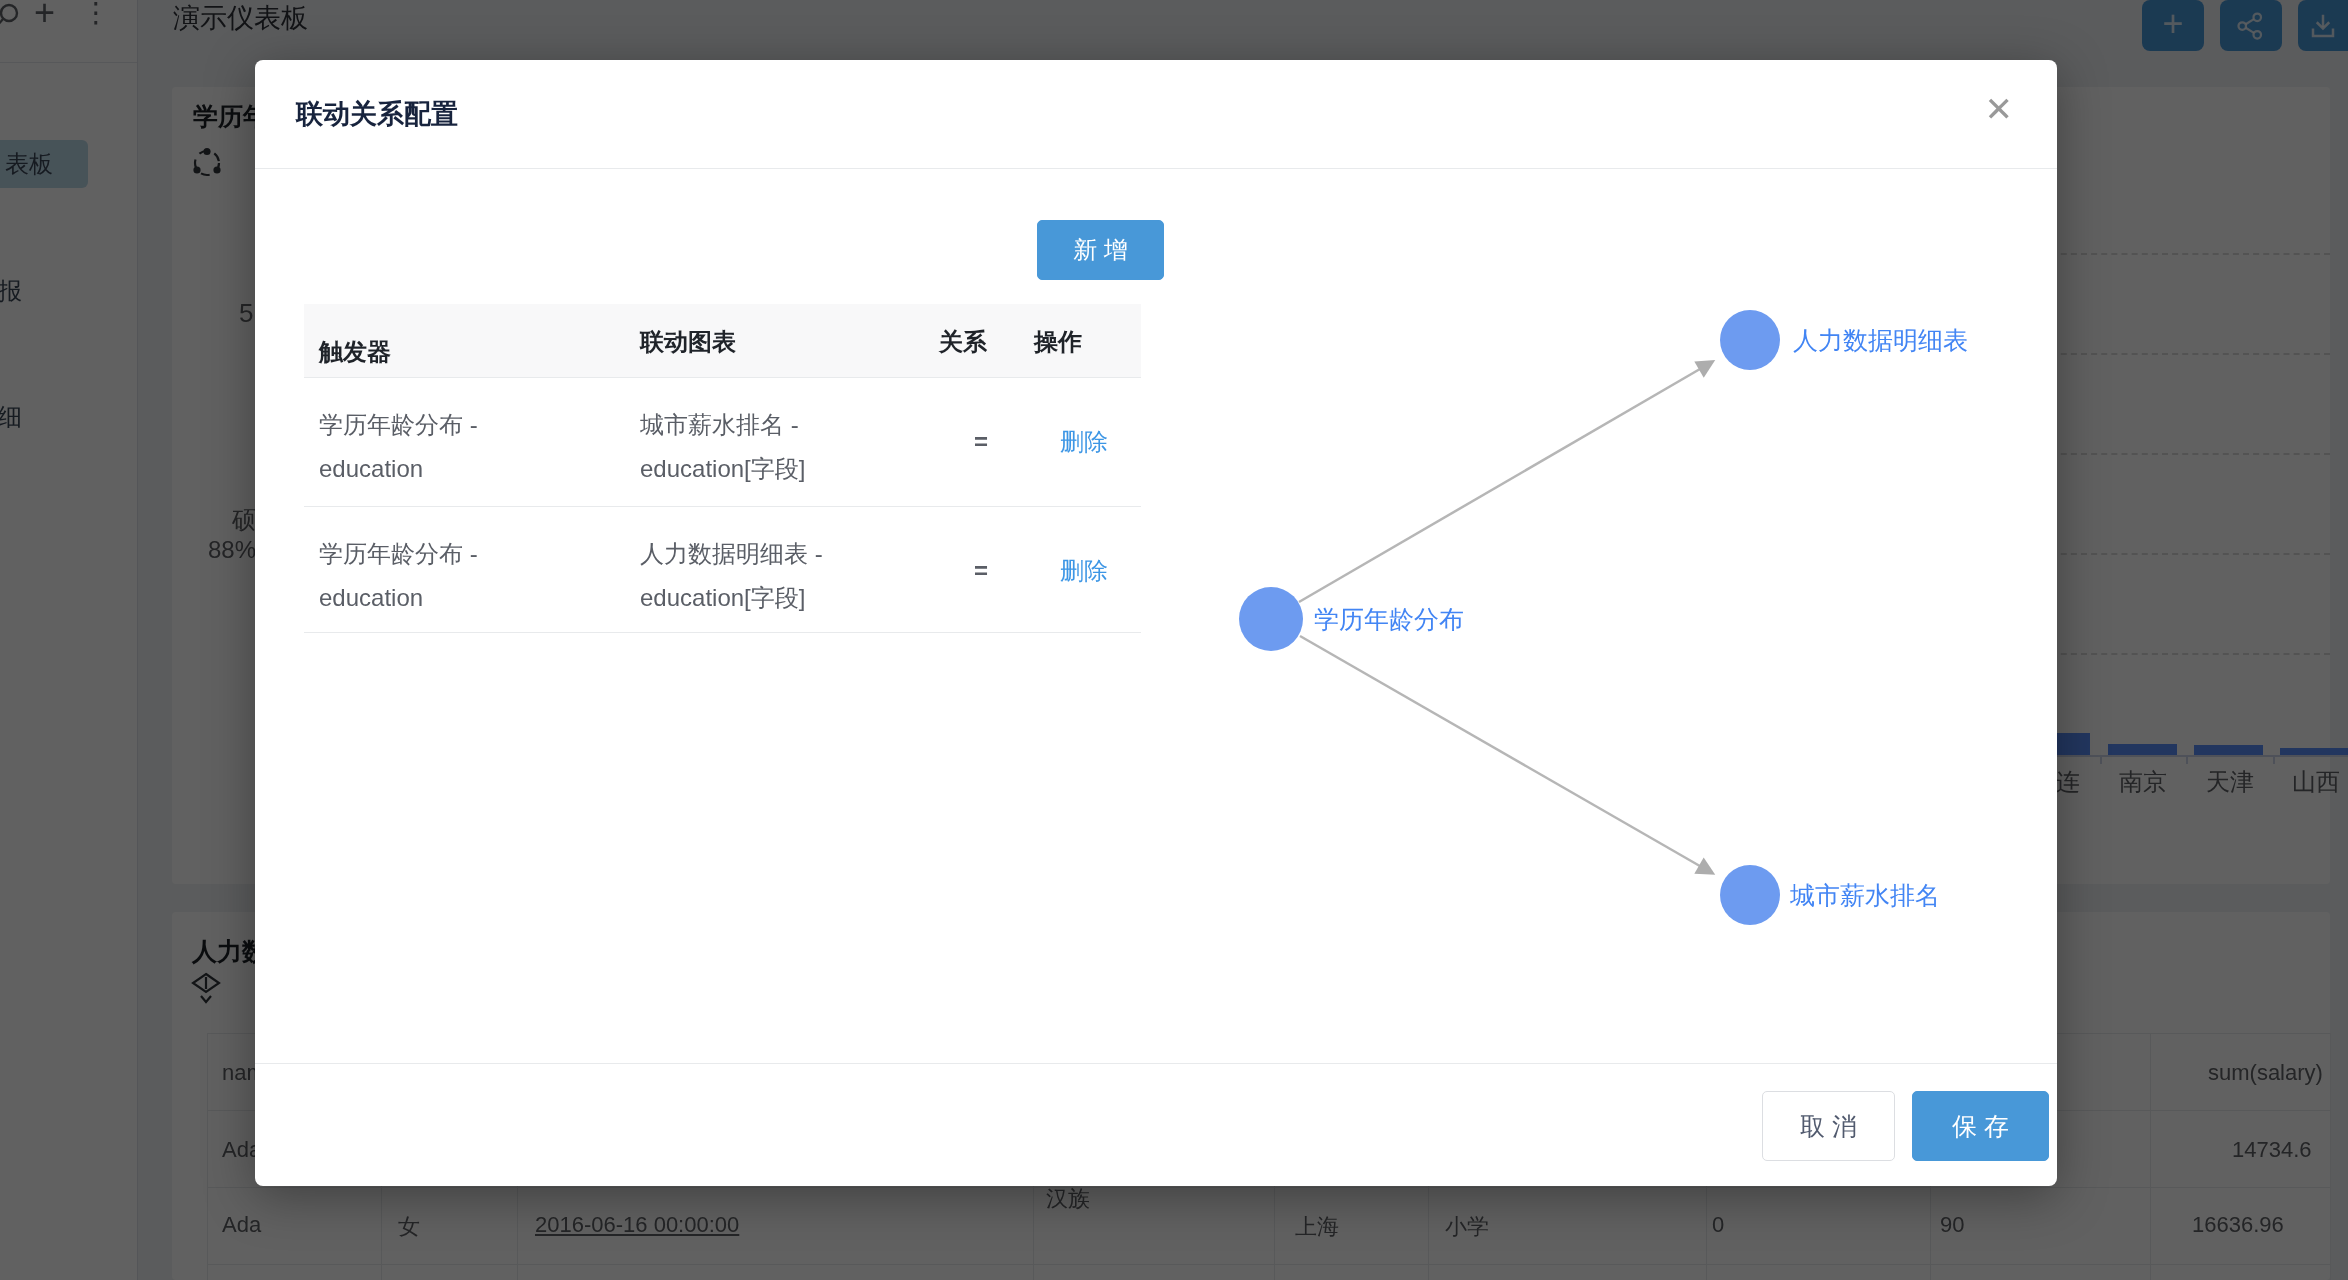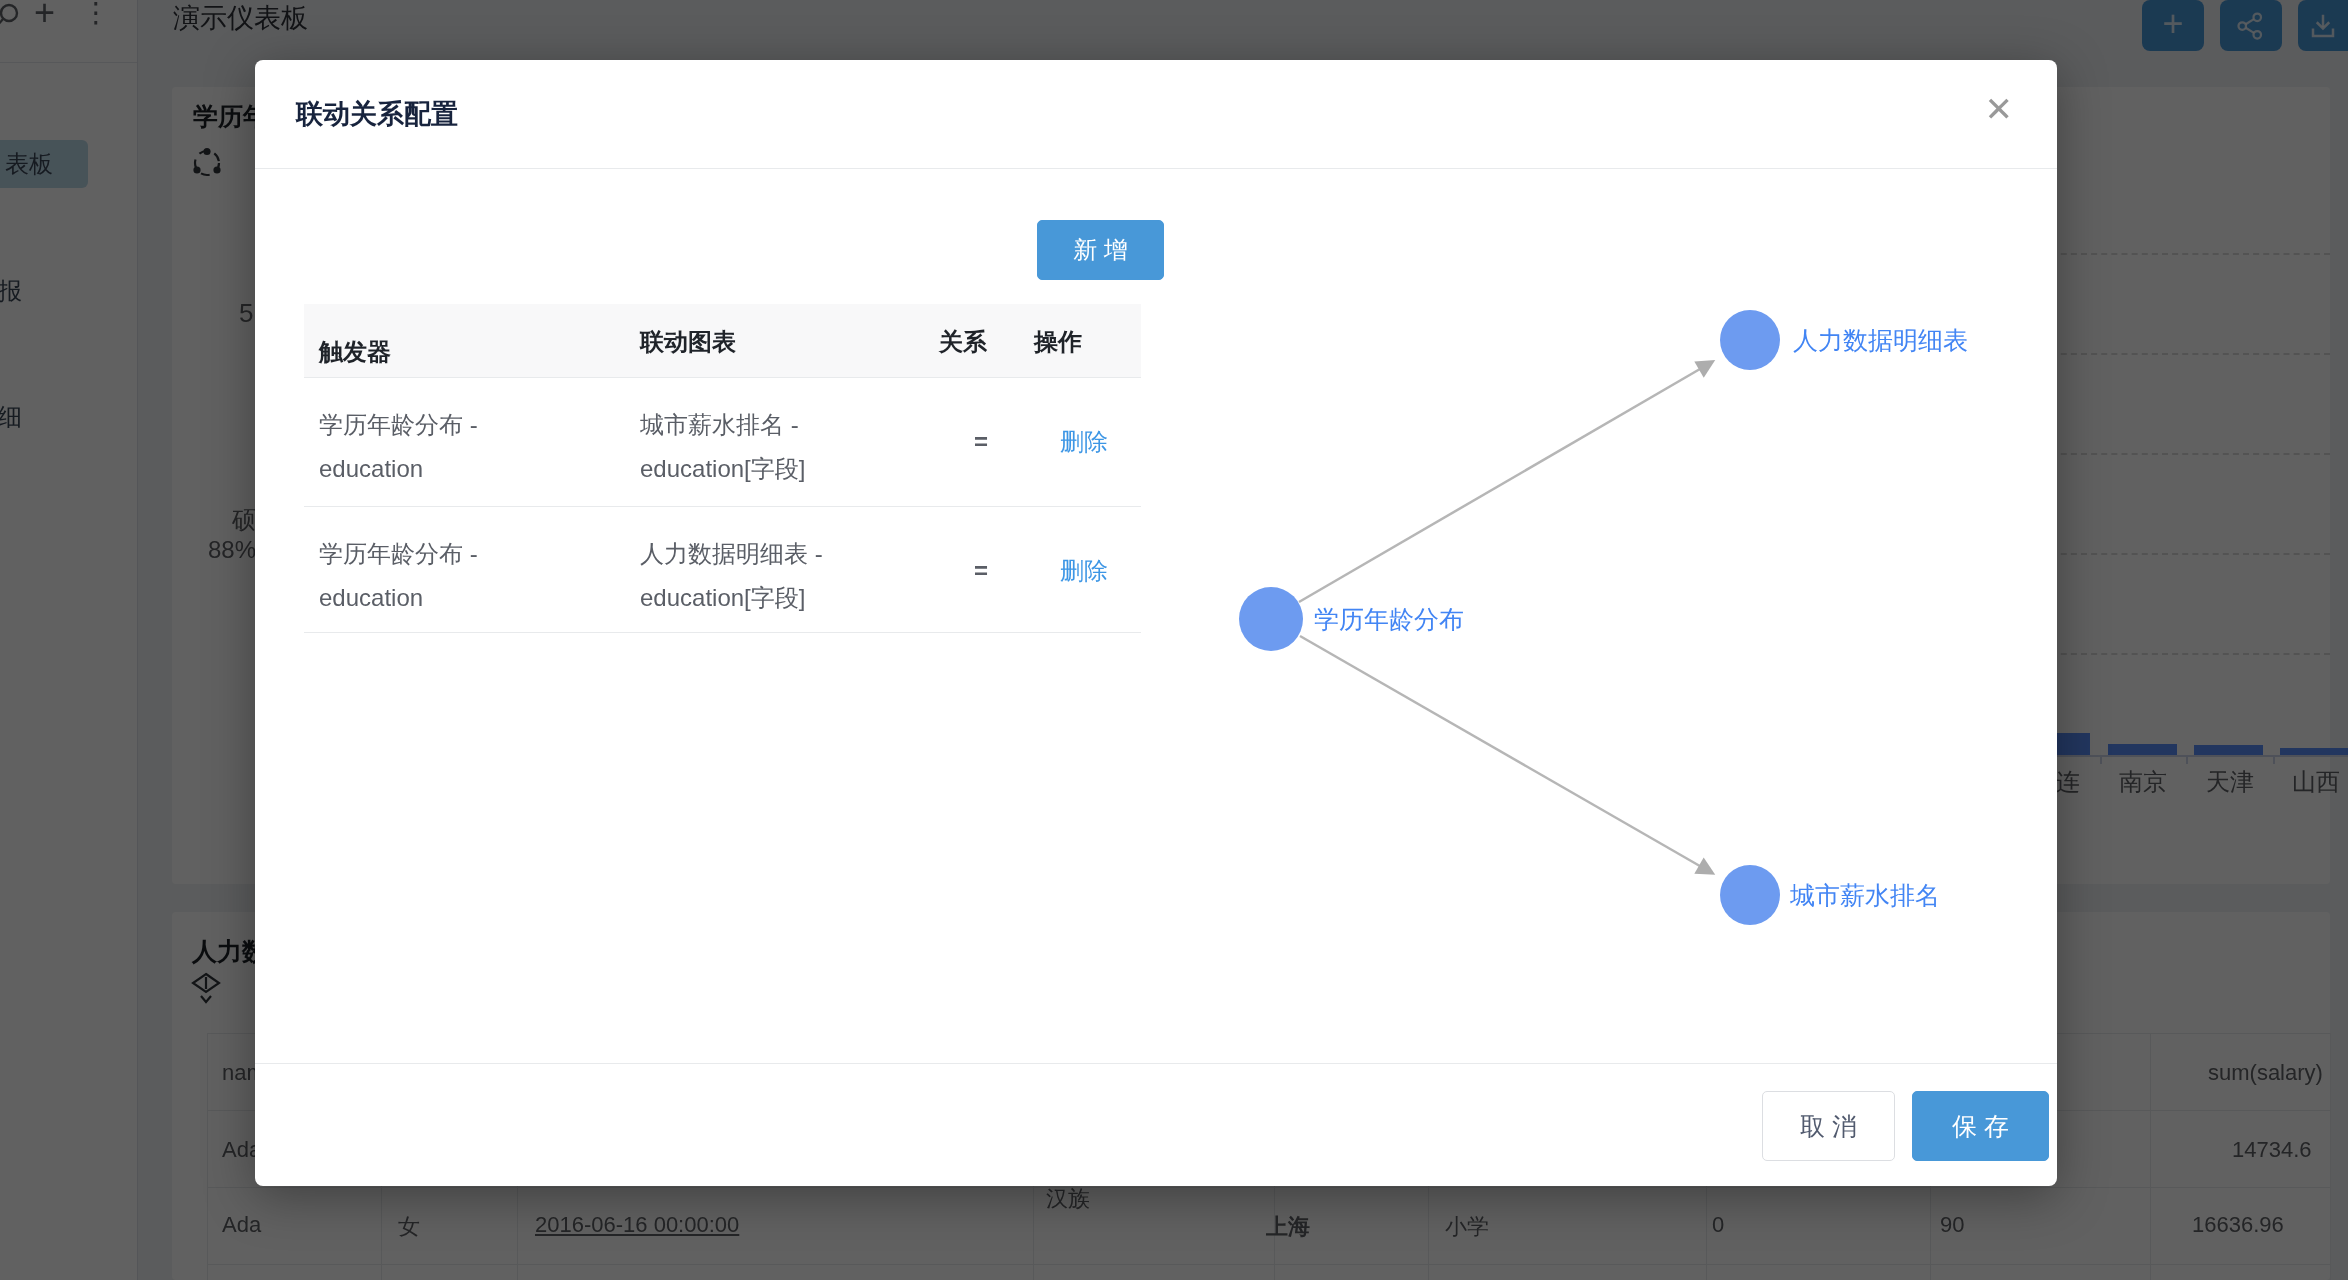--- a/index.html
+++ b/index.html
@@ -148,21 +148,21 @@
 <div class="abs dtable-line-v" style="left:2330px;top:1033px;height:247px;"></div>
 
 <div class="abs dcell" style="left:222px;top:1060px;">name</div>
 <div class="abs dcell" style="left:2192px;top:1060px;margin-left:16px;">sum(salary)</div>
 <div class="abs dcell" style="left:222px;top:1137px;">Ada</div>
 <div class="abs dcell" style="left:2192px;top:1137px;margin-left:40px;">14734.6</div>
 <div class="abs dcell" style="left:222px;top:1212px;">Ada</div>
 <div class="abs dcell" style="left:398px;top:1212px;">女</div>
 <div class="abs dcell" style="left:535px;top:1212px;text-decoration:underline;">2016-06-16 00:00:00</div>
 <div class="abs dcell" style="left:1046px;top:1184px;">汉族</div>
-<div class="abs dcell" style="left:1266px;top:1212px;font-weight:bold;">上海</div>
+<div class="abs dcell" style="left:1295px;top:1212px;">上海</div>
 <div class="abs dcell" style="left:1445px;top:1212px;">小学</div>
 <div class="abs dcell" style="left:1712px;top:1212px;">0</div>
 <div class="abs dcell" style="left:1940px;top:1212px;">90</div>
 <div class="abs dcell" style="left:2192px;top:1212px;">16636.96</div>
 
 <div class="abs overlay"></div>
 
 <div class="abs modal">
   <div class="abs modal-title">联动关系配置</div>
   <div class="abs modal-close">✕</div>

